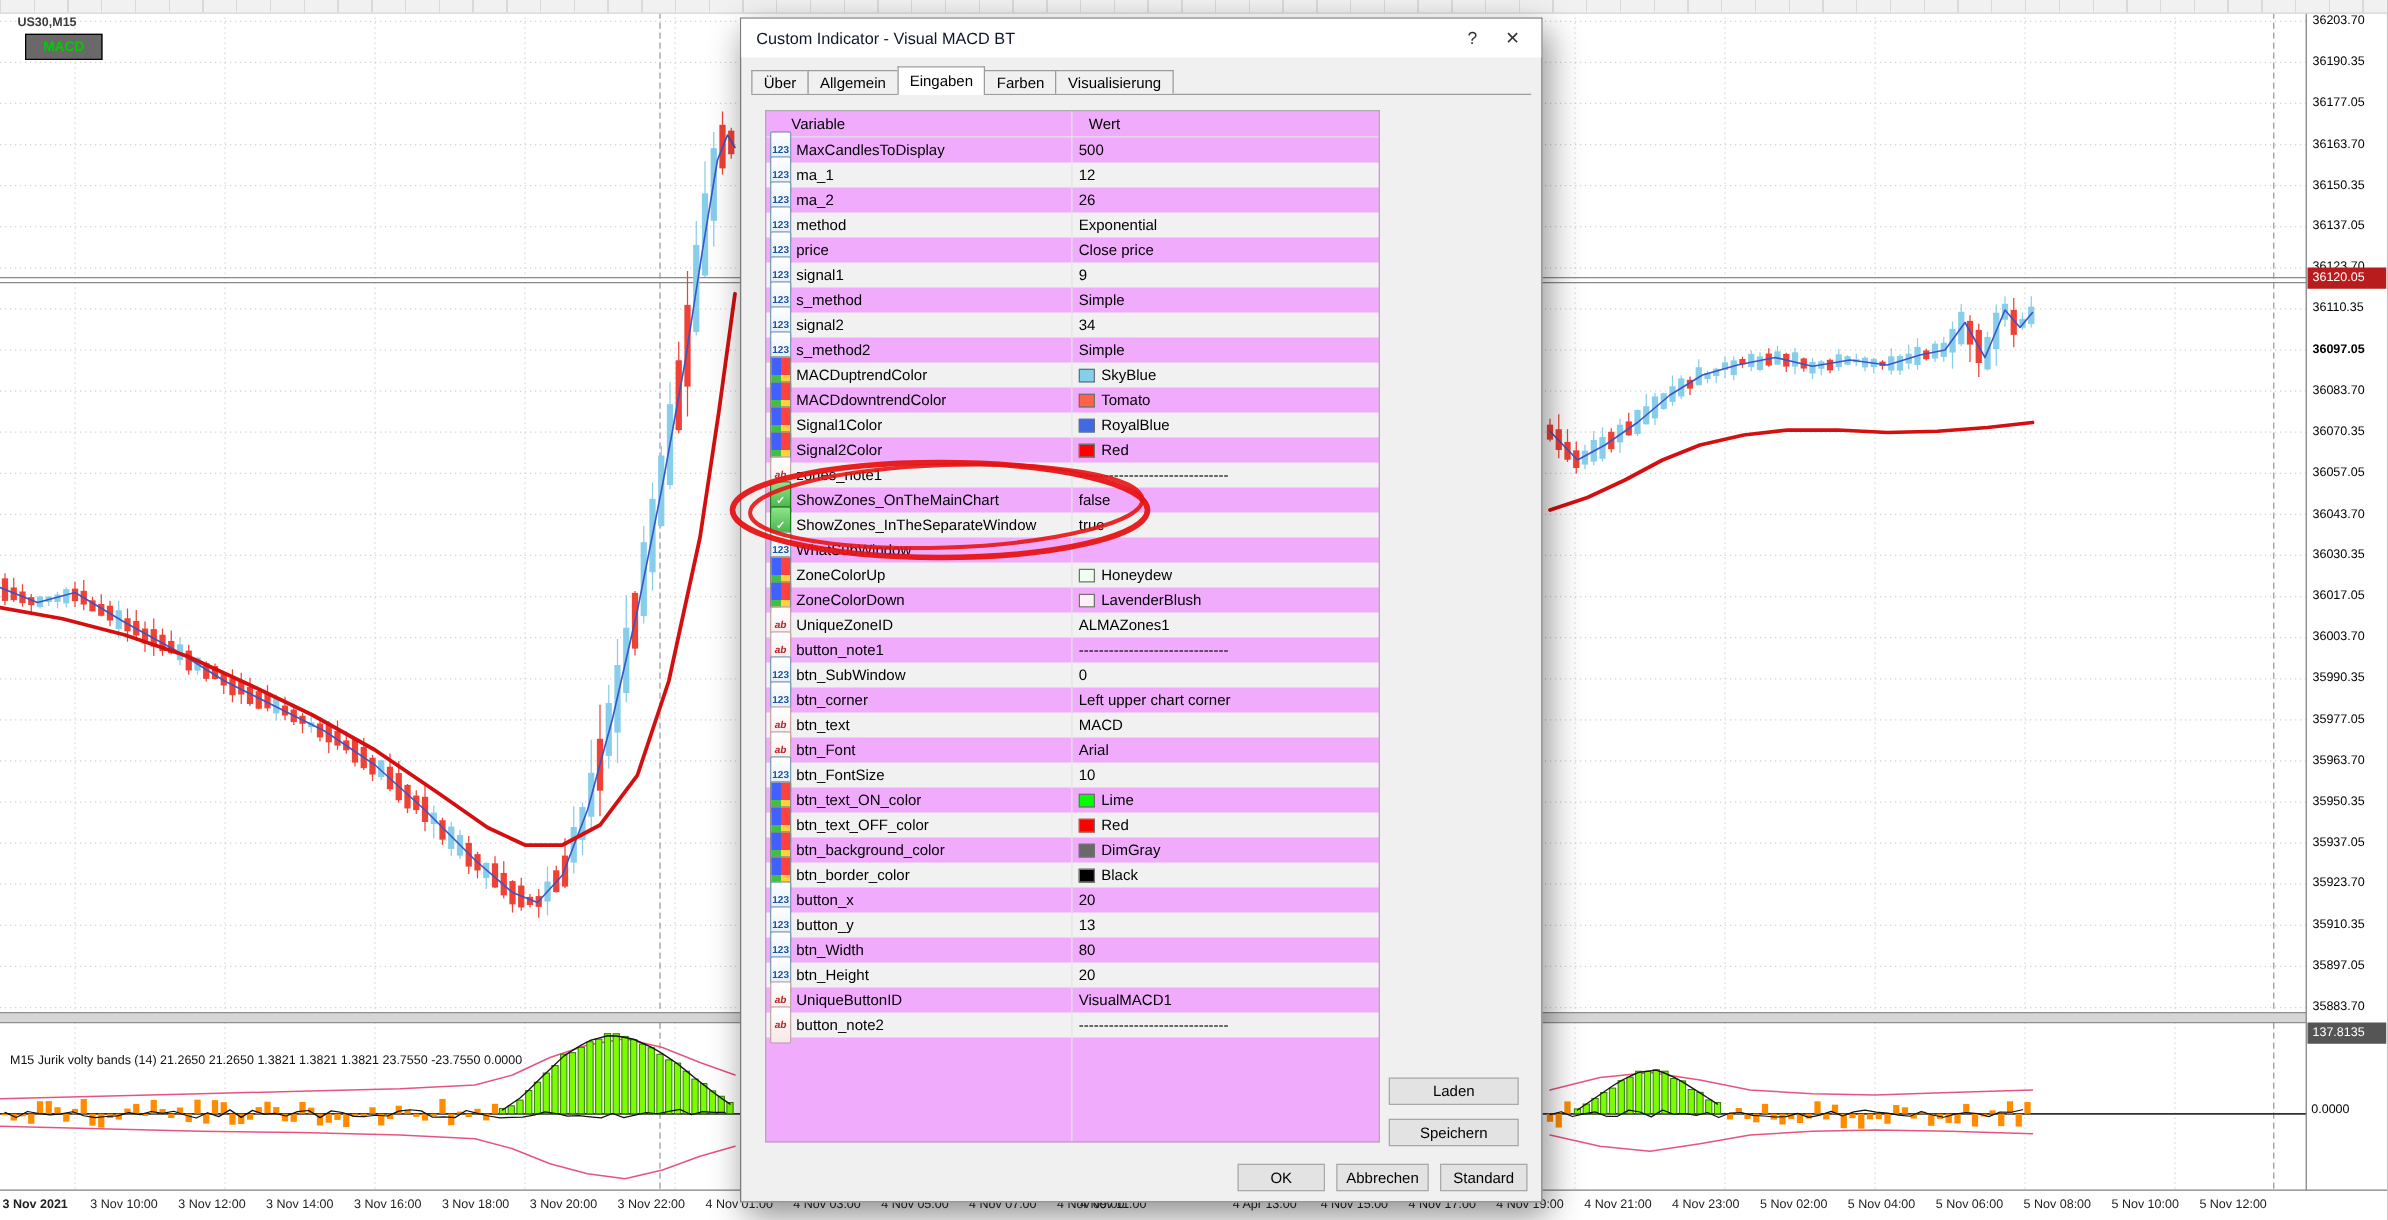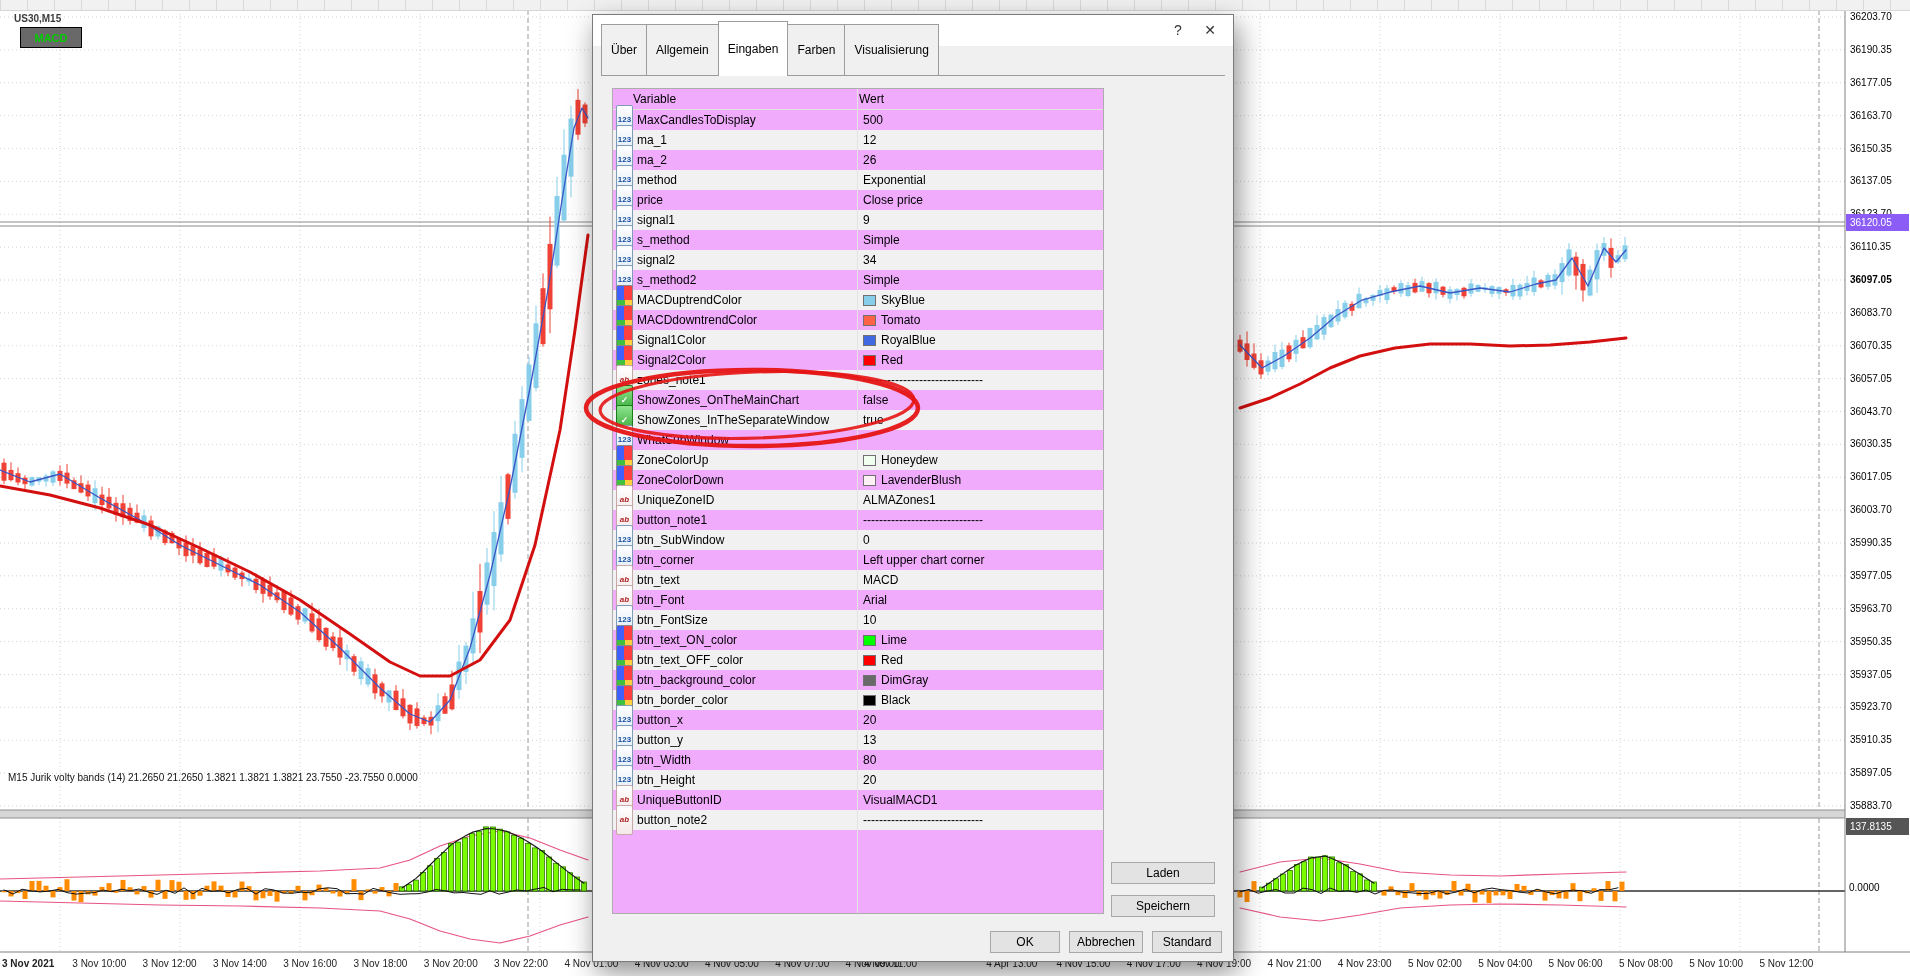--- a/index.html
+++ b/index.html
@@ -6,51 +6,51 @@
   #screen{position:relative;width:1910px;height:976px;background:#ffffff;overflow:hidden;
           font-family:"Liberation Sans", sans-serif;-webkit-font-smoothing:antialiased;}
   #toolbar{position:absolute;top:0;left:0;width:1910px;height:10px;background:#f1f1f1;
            border-bottom:1px solid #d6d6d6;z-index:2;
            background-image:repeating-linear-gradient(90deg,#d9d9d9 0 1px,rgba(0,0,0,0) 1px 27px);}
   #chart-svg{position:absolute;left:0;top:0;z-index:1;}
   #symbol-label{position:absolute;left:14px;top:13px;font-size:10px;font-weight:bold;color:#3c3c3c;z-index:2;}
   #macd-btn{position:absolute;left:20px;top:27px;width:62px;height:21px;z-index:2;display:flex;
             align-items:center;justify-content:center;font-size:11px;font-weight:bold;
             border:1px solid #000;box-sizing:border-box;cursor:default;}
-  #ind-label{position:absolute;left:8px;top:772px;font-size:10px;color:#111;z-index:3;white-space:nowrap;}
+  #ind-label{position:absolute;left:8px;top:843px;font-size:10px;color:#111;z-index:3;white-space:nowrap;}
   #price-scale{position:absolute;left:1845px;top:0;width:65px;height:952px;z-index:3;}
   .axis-lbl{position:absolute;font-size:10px;color:#000;white-space:nowrap;}
   #time-axis{position:absolute;left:0;top:952px;width:1910px;height:24px;z-index:3;}
   .t-lbl{position:absolute;top:6px;font-size:10px;color:#222;white-space:nowrap;}
   .tag{position:absolute;left:1846px;width:63px;height:17px;color:#fff;font-size:10px;line-height:17px;
        padding-left:4px;z-index:4;box-sizing:border-box;}
-  #price-tag{top:214px;background:#8b5cf6;}
+  #price-tag{top:214px;background:#b91c1c;}
   #sub-tag{top:818px;background:#555555;}
   #sub-zero{position:absolute;left:1849px;top:882px;font-size:10px;color:#000;z-index:3;}
 
   
   #dialog{position:absolute;left:592px;top:14px;width:642px;height:948px;background:#f0f0f0;
           border:1px solid #7a7a7a;box-shadow:4px 10px 26px rgba(0,0,0,.45);z-index:10;box-sizing:border-box;}
   #titlebar{position:absolute;left:0;top:0;right:0;height:31px;background:#ffffff;}
   #dlg-title{position:absolute;left:12px;top:8px;font-size:13px;color:#0f172a;}
   .cap{position:absolute;top:7px;font-size:14px;color:#333;width:22px;text-align:center;cursor:default;}
   #help-btn{right:44px;}
   #close-btn{right:12px;}
   #tabstrip{position:absolute;left:8px;right:8px;top:37px;height:23px;display:flex;align-items:flex-end;
             border-bottom:1px solid #9c9c9c;}
-  .tab{height:18px;padding:16px 9px;display:flex;align-items:center;border:1px solid #9c9c9c;border-bottom:none;
+  .tab{height:18px;padding:0 9px;display:flex;align-items:center;border:1px solid #9c9c9c;border-bottom:none;
        background:#f0f0f0;font-size:12px;color:#000;white-space:nowrap;}
   .tab + .tab{margin-left:-1px;}
   .tab.active{height:22px;background:#fff;margin-bottom:-1px;position:relative;z-index:2;}
   #ptable{position:absolute;left:19px;top:73px;width:492px;height:826px;background:#f0abfc;
           border:1px solid #adadad;box-sizing:border-box;overflow:hidden;}
   #phead{height:20px;position:relative;border-bottom:1px solid #e3e3e3;}
   .th{font-size:12px;color:#000;line-height:20px;}
   .th1{position:absolute;left:20px;}
-  .th2{position:absolute;left:246px;}
+  .th2{position:absolute;left:258px;}
   #col-divider{position:absolute;left:244px;top:0;bottom:0;width:1px;background:#e3e3e3;z-index:2;}
   .prow{height:20px;display:flex;align-items:center;position:relative;}
   .prow:nth-child(even){background:#f1f1f1;}
   .pname{margin-left:4px;font-size:12px;color:#000;white-space:nowrap;}
   .pval{position:absolute;left:250px;font-size:12px;color:#000;display:flex;align-items:center;white-space:nowrap;}
   .ic{margin-left:3px;flex:0 0 17px;height:30px;border:1px solid #7f9db9;border-radius:2px;
       background:linear-gradient(#ffffff,#dbe9f9);color:#1a4fa0;font-size:8px;font-weight:bold;
       display:flex;align-items:center;justify-content:center;line-height:1;box-sizing:border-box;text-align:center;}
   .ic-str{color:#b22222;border-color:#c7a8a8;background:linear-gradient(#fff,#f6e8e8);font-style:italic;}
   .ic-bool{background:linear-gradient(#8ee48e,#2da32d);border-color:#1d7a1d;color:#fff;font-size:9px;}

